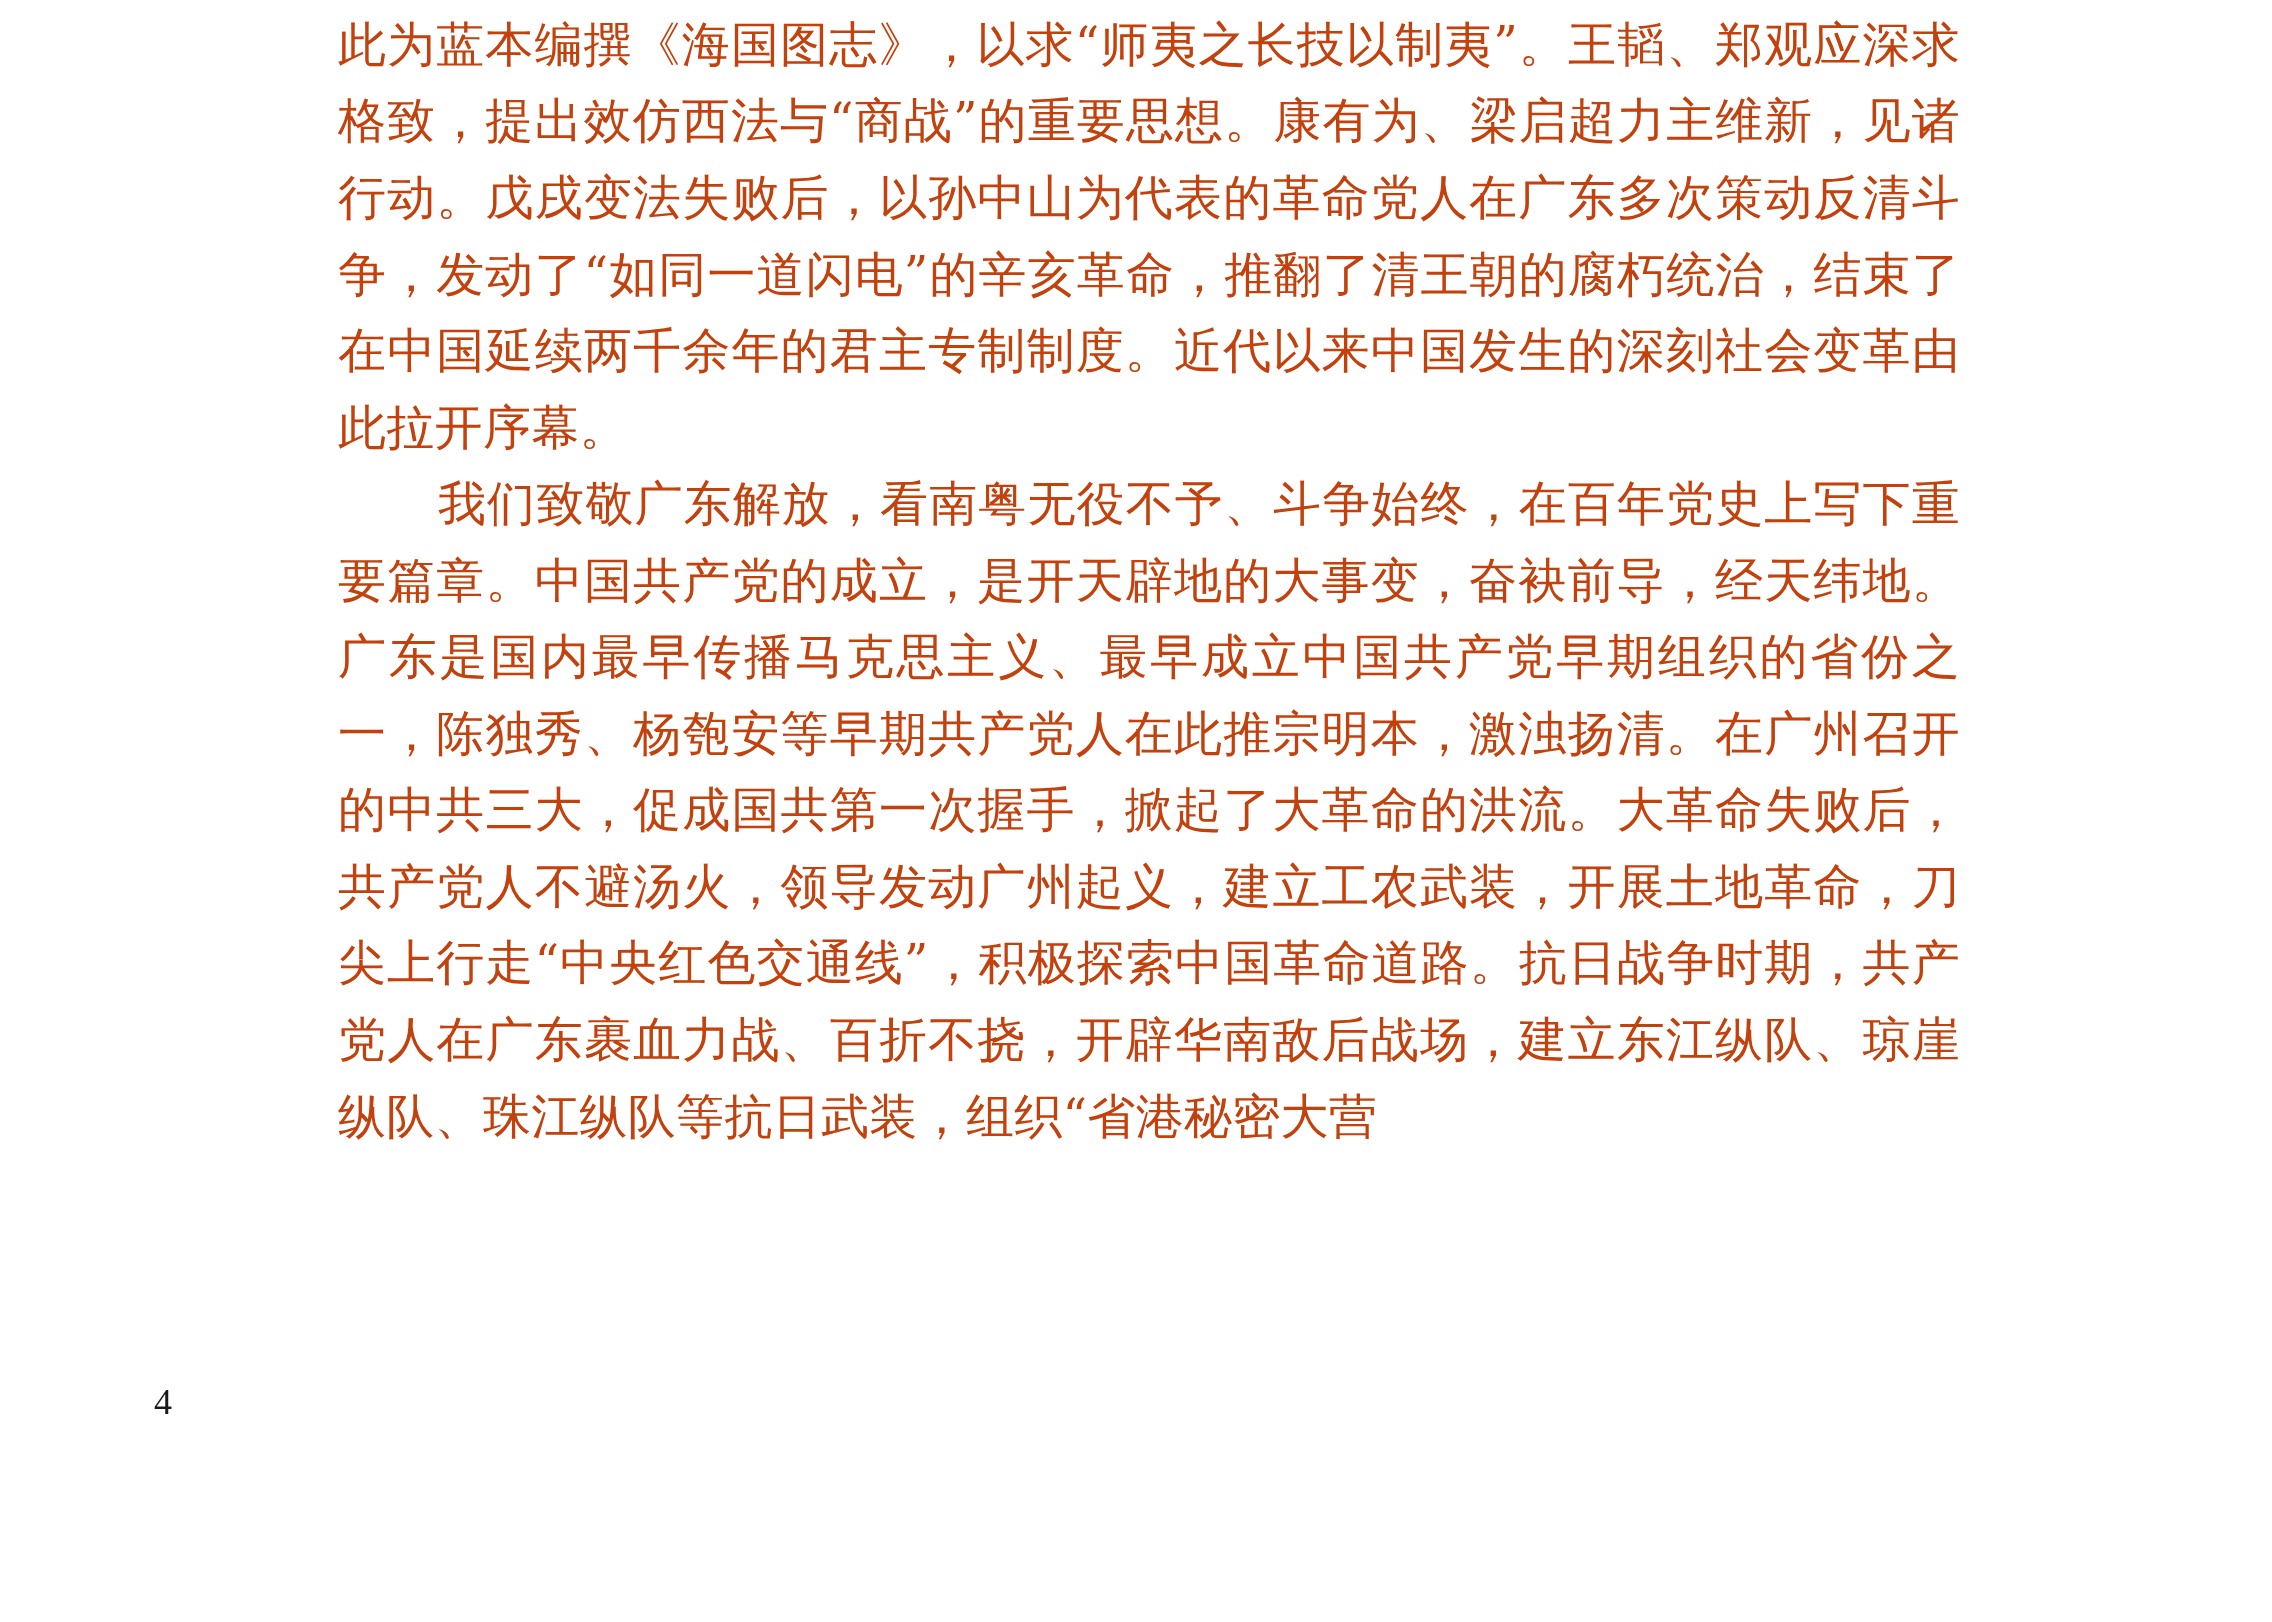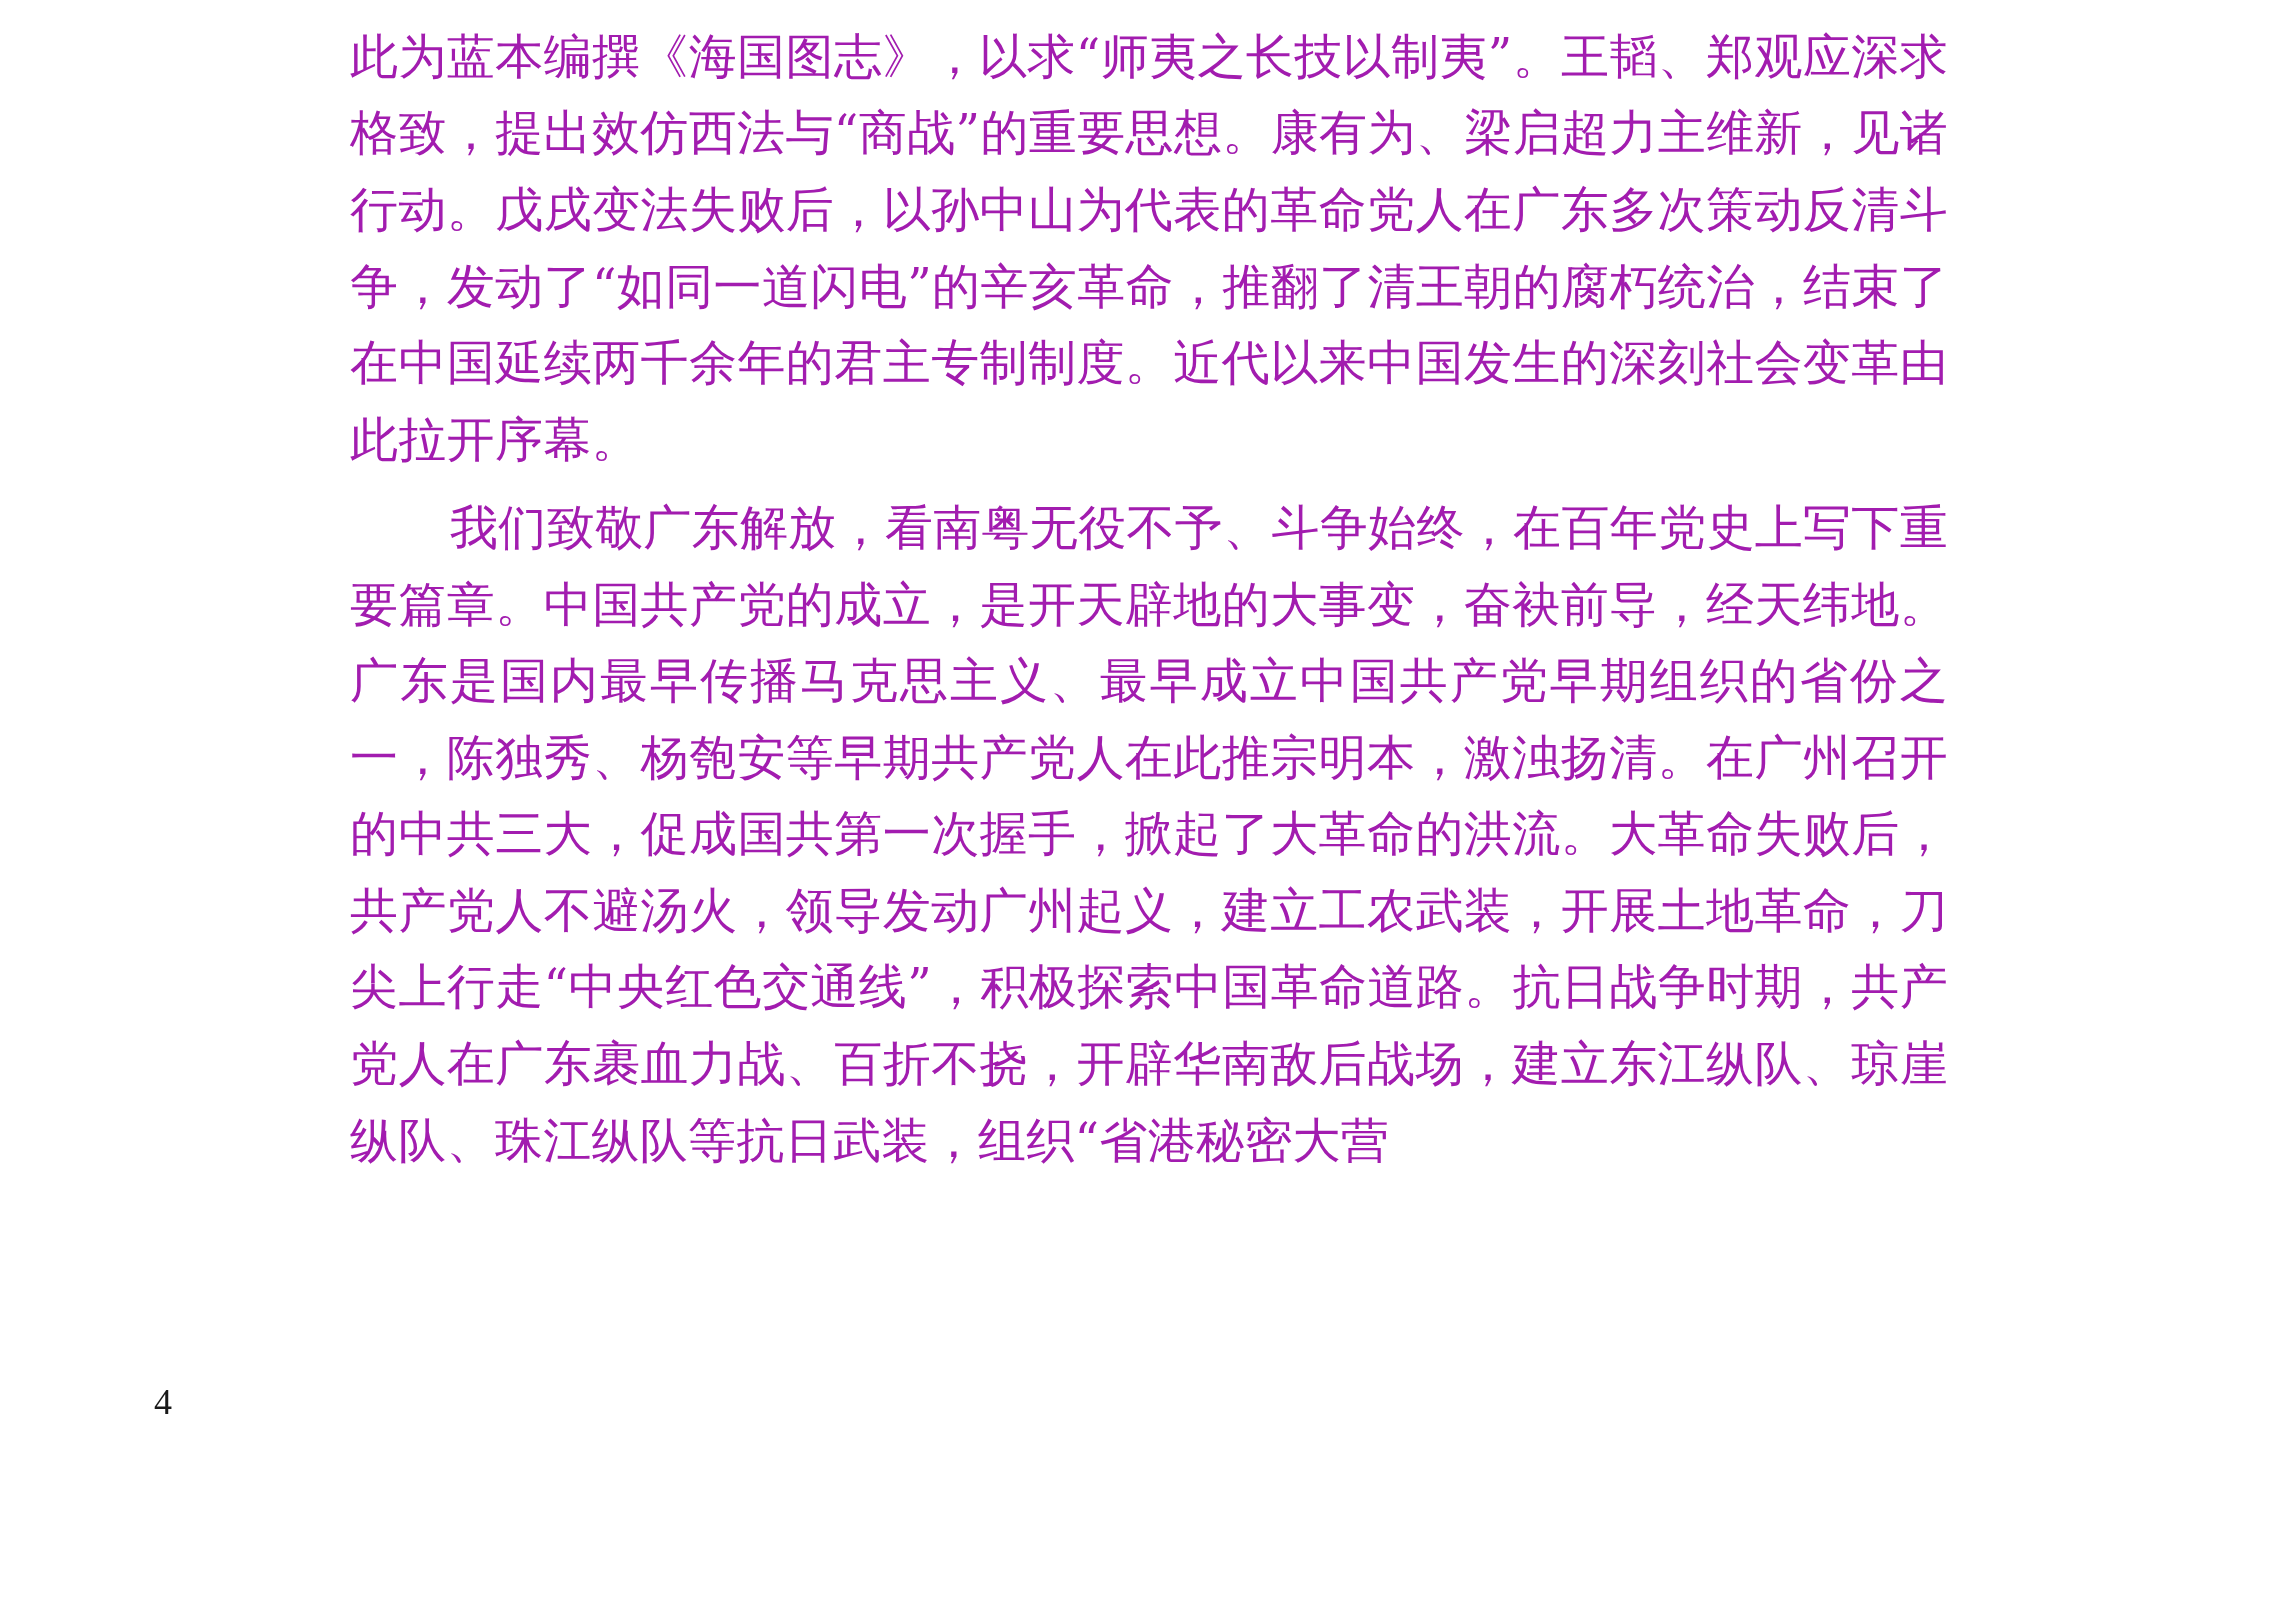--- a/index.html
+++ b/index.html
@@ -28,22 +28,22 @@
     left: 338px;
     top: 5.9px;
     width: 1622px;
   }
   .para {
     font-size: 48px;
     line-height: 1.595;
     text-align: justify;
     text-justify: inter-ideograph;
     letter-spacing: 0.3px;
-    margin: 12px;
-    color: #a21caf;
+    margin: 0;
+    color: #c2410c;
     font-family: "DejaVu Serif", "Liberation Serif", serif;
   }
   .para + .para {
     margin-top: 0px;
   }
   .indent {
     text-indent: 100px;
   }
   .page-number {
     position: absolute;

